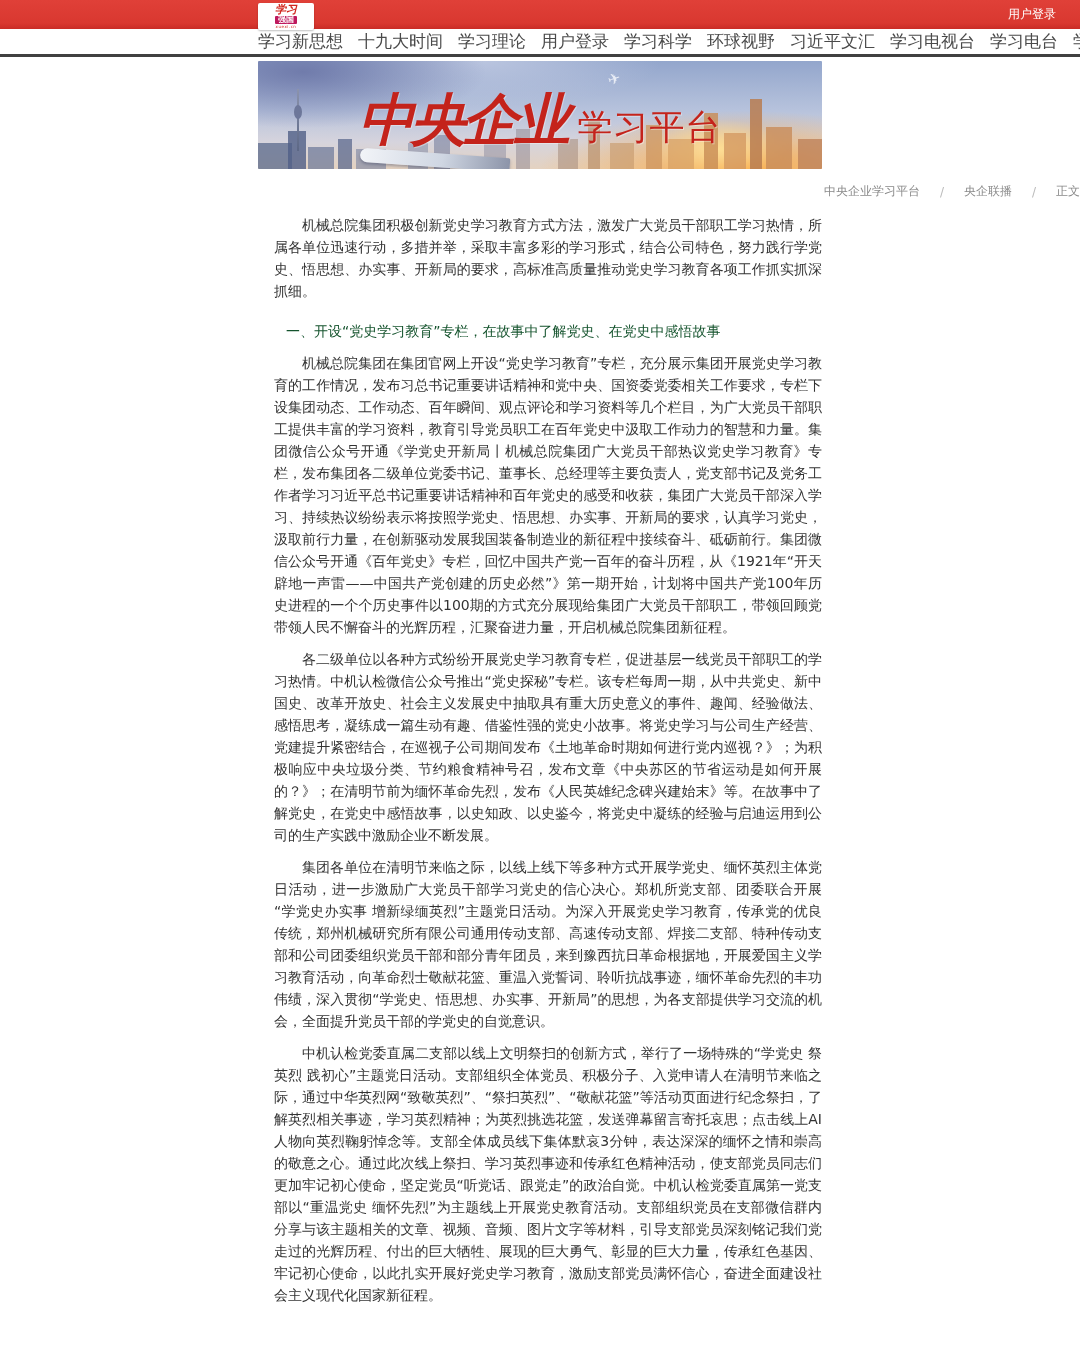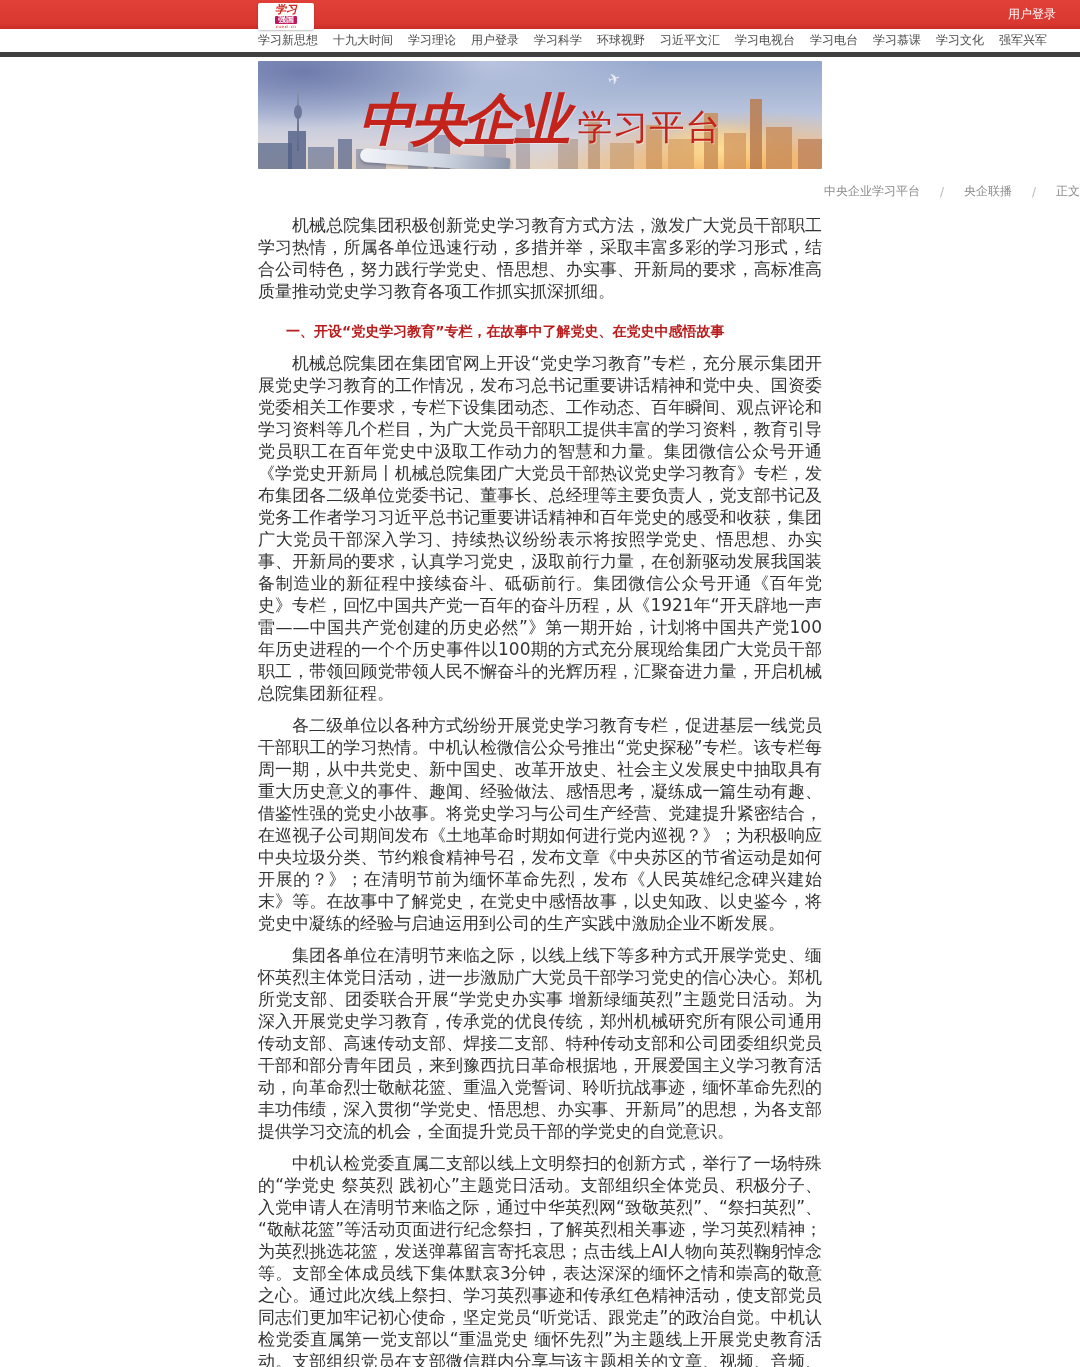--- a/index.html
+++ b/index.html
@@ -34,22 +34,22 @@
     color:#fff; background:#be185d; font-weight:700;
     font-size:8px; padding:0 3px; border-radius:1px; margin-top:1px;
   }
   .logo-sub { color:#d0261e; font-size:4px; margin-top:1px; letter-spacing:.5px; }
   .login-link { color:#fff; font-size:12px; cursor:pointer; }
   
   .nav {
     height:28px; background:#fff;
     display:flex; align-items:center; gap:15px;
     padding-left:258px;
-    border-bottom:5px solid #404040;
-    font-size:12px; color:#4a4a4a;
+    border-bottom:3px solid #404040;
+    font-size:17px; color:#4a4a4a;
     white-space:nowrap;
   }
   .nav-item { cursor:pointer; }
   
   .column { width:564px; margin-left:258px; }
   
   .banner {
     position:relative; width:564px; height:108px; margin-top:4px;
     overflow:hidden; border-radius:1px;
     background:
@@ -113,27 +113,27 @@
     font-size:21px; font-weight:700; color:#222;
     line-height:1.45;
   }
   .article-meta {
     margin-top:28px;
     display:flex; gap:22px;
     font-size:12px; color:#999;
   }
   .article-body { margin-top:14px; padding-bottom:56px; }
   .para {
-    font-size:17px; line-height:22px; color:#333;
+    font-size:14px; line-height:22px; color:#333;
     text-indent:2em; text-align:justify;
-    margin:0 0 10px 0;
+    margin:0 0 10px 16px;
   }
   .sec-heading {
-    font-size:14px; line-height:22px; color:#b91c1c;
-    font-weight:700; text-indent:2em;
+    font-size:14px; line-height:22px; color:#14532d;
+    font-weight:400; text-indent:2em;
     margin:18px 0 10px 0;
   }
 </style>
 </head>
 <body>
 
 <div class="topbar">
   <div class="logo-box">
     <span class="logo-top">学习</span>
     <span class="logo-bottom">强国</span>

